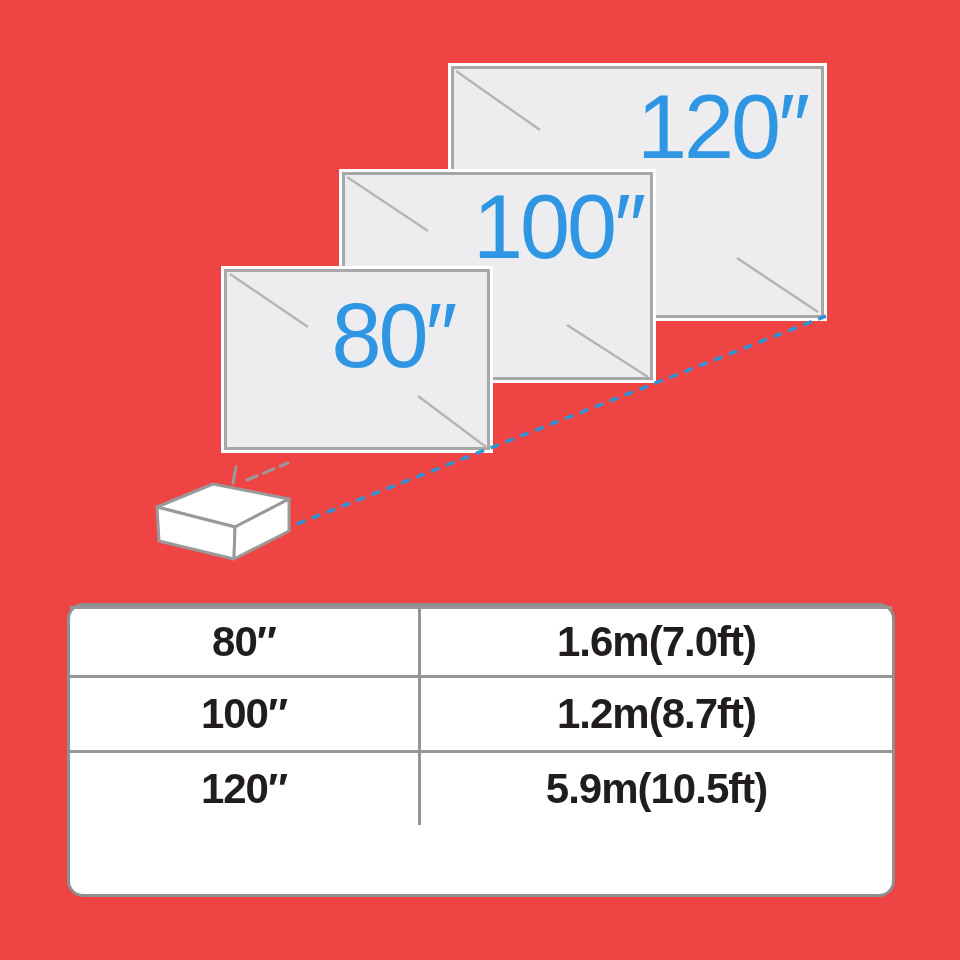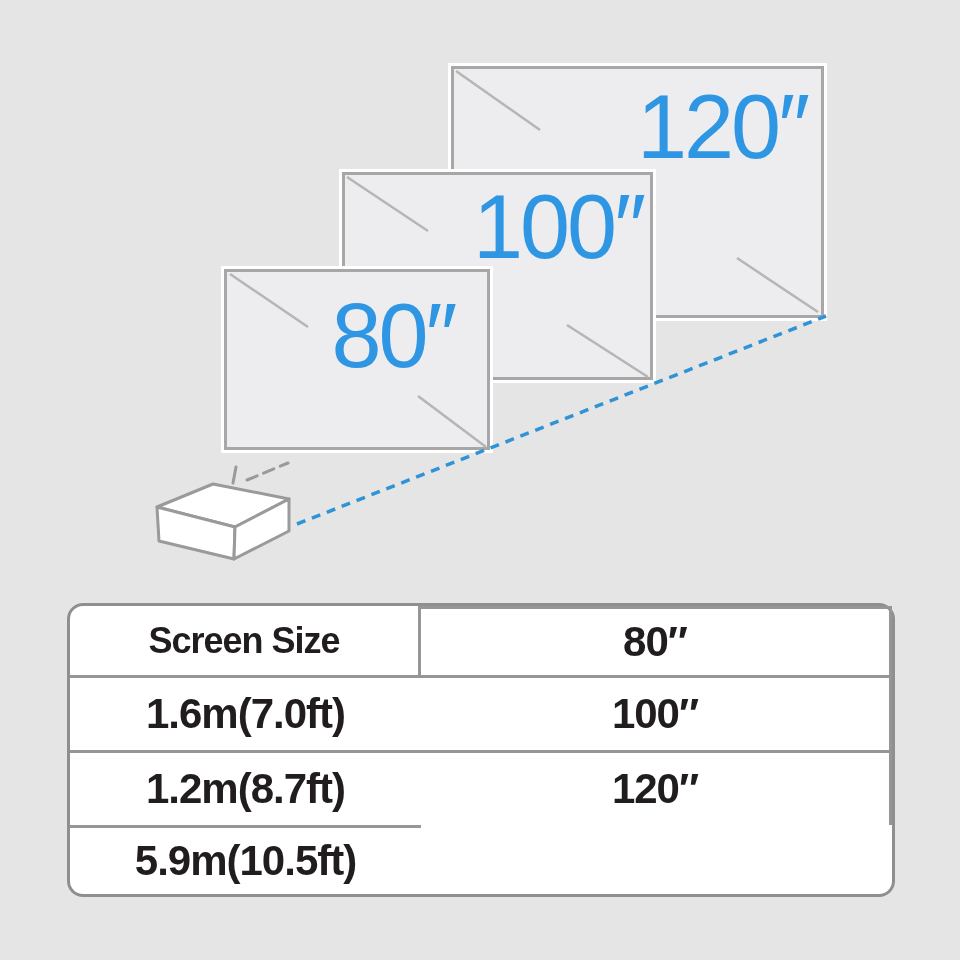--- a/index.html
+++ b/index.html
@@ -1,17 +1,17 @@
 <!DOCTYPE html>
 <html><head>
 <meta charset="utf-8">
 <style>
   html,body { margin:0; padding:0; background:#ffffff; }
   .page {
-    position:relative; width:960px; height:960px; background:#e5e5e5;
+    position:relative; width:960px; height:960px; background:#ef4444;
     overflow:hidden; font-family:"Liberation Sans", sans-serif;
   }
 
   
   .stage { position:absolute; left:0; top:0; width:960px; height:600px; }
   .screen {
     position:absolute; box-sizing:border-box;
     background:#ededef; border:3px solid #a7a7a7;
     box-shadow:0 0 0 3px #ffffff;
   }
@@ -86,21 +86,20 @@
       <polygon points="235,527 289,499 289,531 234,559"></polygon>
     </g>
 
     <g stroke="#9a9a9a" stroke-width="3" stroke-linecap="round">
       <line x1="233" y1="483" x2="236" y2="467"></line>
       <line x1="247" y1="480" x2="288" y2="463" stroke-dasharray="11 7"></line>
     </g>
   </svg>
 
   <div class="size-table">
-    <div class="cell head c1">Screen Size</div>
 
     <div class="cell c1 rline">80″</div>
     <div class="cell rline">1.6m(7.0ft)</div>
 
     <div class="cell c1 rline">100″</div>
     <div class="cell rline">1.2m(8.7ft)</div>
 
     <div class="cell c1 rline">120″</div>
     <div class="cell rline">5.9m(10.5ft)</div>
   </div>

